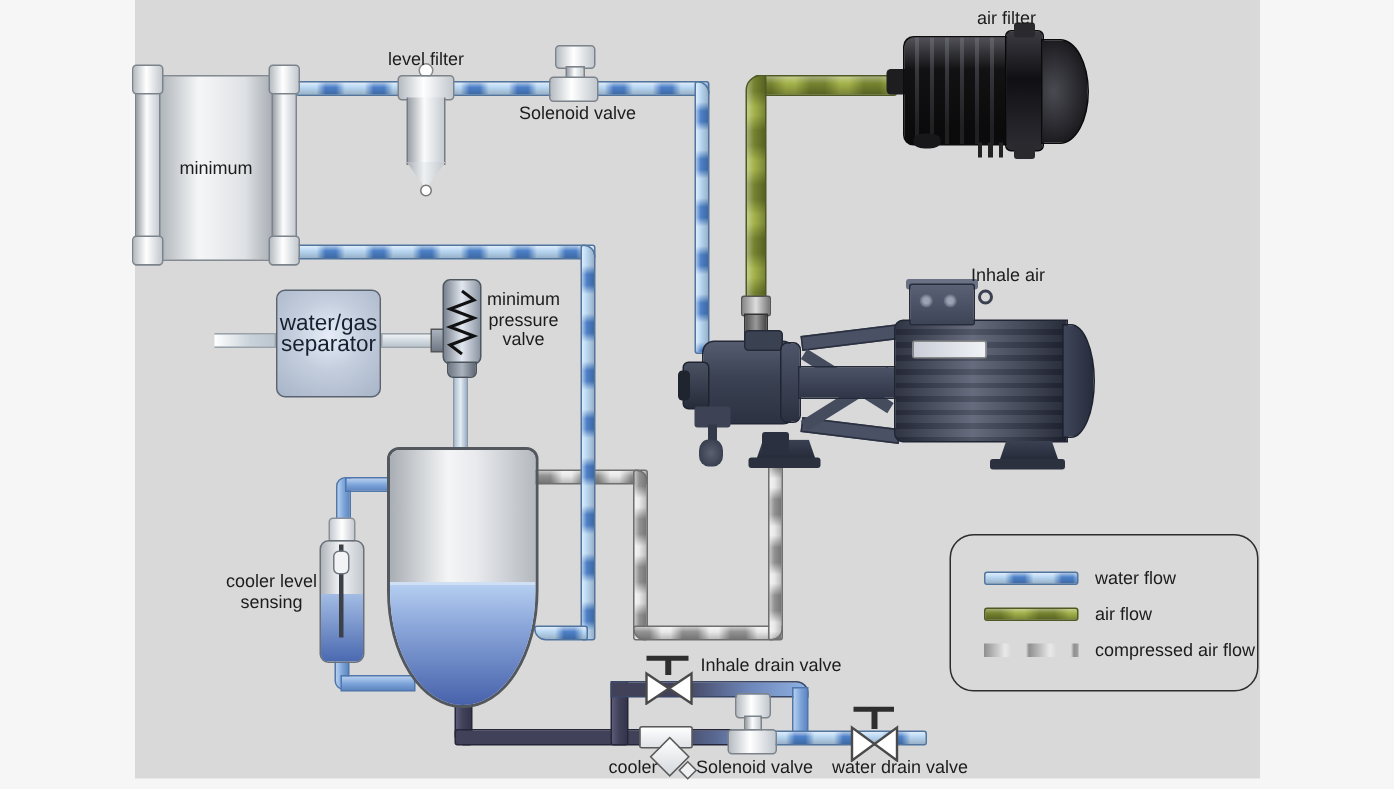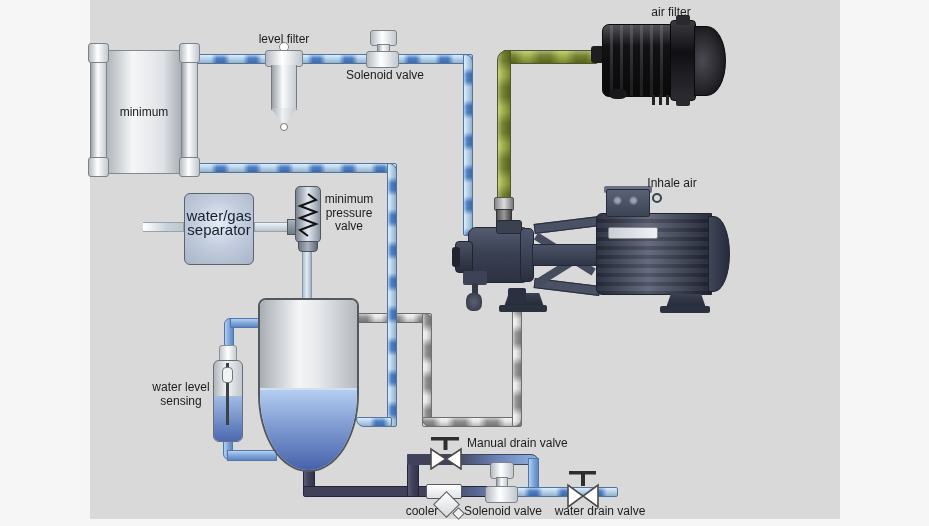--- a/index.html
+++ b/index.html
@@ -179,38 +179,46 @@
   <div class="abs capblk" style="left:400px;top:462px;width:24px;height:17px;"></div>
   <div class="abs silverV" style="left:406px;top:477px;width:12px;height:11px;"></div>
   <div class="abs capblk" style="left:395px;top:486px;width:33px;height:17px;"></div>
   <svg class="abs" style="left:476px;top:471px;" width="34" height="37">
     <rect x="3" y="0" width="27" height="3.5" fill="#2e2e2e"></rect>
     <rect x="15" y="3" width="4" height="12" fill="#2e2e2e"></rect>
     <polygon points="2,14 2,36 17,25" fill="#ffffff" stroke="#4a4a4a" stroke-width="1.6"></polygon>
     <polygon points="32,14 32,36 17,25" fill="#ffffff" stroke="#4a4a4a" stroke-width="1.6"></polygon>
   </svg>
 
+  <div class="legendbox" style="left:543px;">
+    <div class="abs pw" style="left:22px;top:24px;width:63px;height:9px;"></div>
+    <div class="abs pa" style="left:22px;top:48px;width:63px;height:9px;"></div>
+    <div class="abs" style="left:22px;top:72px;width:63px;height:9px;background:repeating-linear-gradient(90deg,#8f8f8f 0px,#e9e9e9 14px,#d9d9d9 18px,#d9d9d9 28px,#8f8f8f 30px);"></div>
+    <div class="lbl lbl-left" style="left:96px;top:22px;width:105px;">water flow</div>
+    <div class="lbl lbl-left" style="left:96px;top:46px;width:105px;">air flow</div>
+    <div class="lbl lbl-left" style="left:96px;top:70px;width:120px;">compressed air flow</div>
+  </div>
 
   <div class="lbl" style="left:10px;top:106px;width:88px;">minimum</div>
   <div class="lbl" style="left:144px;top:33px;width:100px;">level filter</div>
   <div class="lbl" style="left:245px;top:69px;width:100px;">Solenoid valve</div>
   <div class="lbl" style="left:531px;top:6px;width:100px;">air filter</div>
   <div class="lbl" style="left:532px;top:177px;width:100px;">Inhale air</div>
   <div class="lbl" style="left:94px;top:209px;width:70px;color:#16202e;font-size:15px;">
     <span>water/gas</span><br>
     <span>separator</span>
   </div>
   <div class="lbl" style="left:230px;top:193px;width:58px;">
     <span>minimum</span><br>
     <span>pressure</span><br>
     <span>valve</span>
   </div>
   <div class="lbl" style="left:50px;top:381px;width:82px;">
-    <span>water level</span><br>
+    <span>cooler level</span><br>
     <span>sensing</span>
   </div>
-  <div class="lbl lbl-left" style="left:377px;top:437px;width:120px;">Manual drain valve</div>
+  <div class="lbl lbl-left" style="left:377px;top:437px;width:120px;">Inhale drain valve</div>
   <div class="lbl" style="left:307px;top:505px;width:50px;">cooler</div>
   <div class="lbl" style="left:363px;top:505px;width:100px;">Solenoid valve</div>
   <div class="lbl" style="left:460px;top:505px;width:100px;">water drain valve</div>
 
  </div>
 </div>
 
 </body></html>

